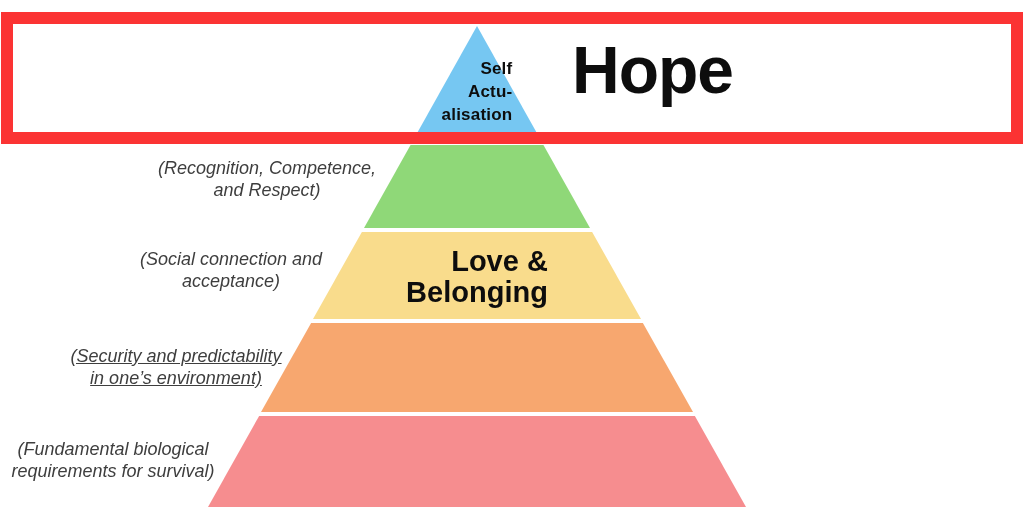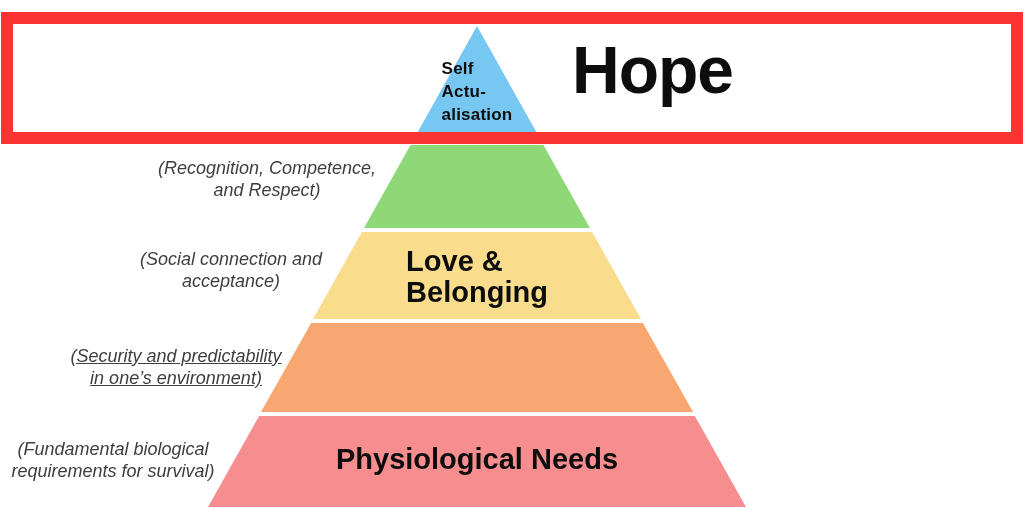--- a/index.html
+++ b/index.html
@@ -48,21 +48,21 @@
     border: 12px solid #FB3333;
     background: transparent;
     z-index: 5;
   }
 
   
   .lvl-label {
     position: absolute;
     left: 477px;
     transform: translateX(-50%);
-    text-align: left;
+    text-align: right;
     font-weight: 800;
     color: #0d0d0d;
     white-space: pre-line;
     z-index: 6;
   }
   .l1 { top: 57px;  font-size: 17px; line-height: 23px; letter-spacing: 0.2px; }
   .l2 { top: 166px; font-size: 29px; line-height: 31px; }
   .l3 { top: 246px; font-size: 29px; line-height: 31px; }
   .l4 { top: 354px; font-size: 29px; line-height: 31px; }
   .l5 { top: 444px; font-size: 29px; line-height: 31px; }
@@ -108,21 +108,20 @@
   <div class="shape shape-4" style="background: rgb(247, 167, 111);"></div>
   <div class="shape shape-5" style="background: rgb(246, 141, 143);"></div>
 
   <div class="highlight-box" style="border-color: rgb(251, 51, 51);"></div>
 
   <div class="lvl-label l1">Self
 Actu-
 alisation</div>
   <div class="lvl-label l3">Love &amp;
 Belonging</div>
-  <div class="lvl-label l5">Physiological Needs</div>
 
   <div class="hope-label">Hope</div>
 
   <div class="ann a2">(Recognition, Competence,
 and Respect)</div>
   <div class="ann a3">(Social connection and
 acceptance)</div>
   <div class="ann a4">(Security and predictability
 in one’s environment)</div>
   <div class="ann a5">(Fundamental biological

